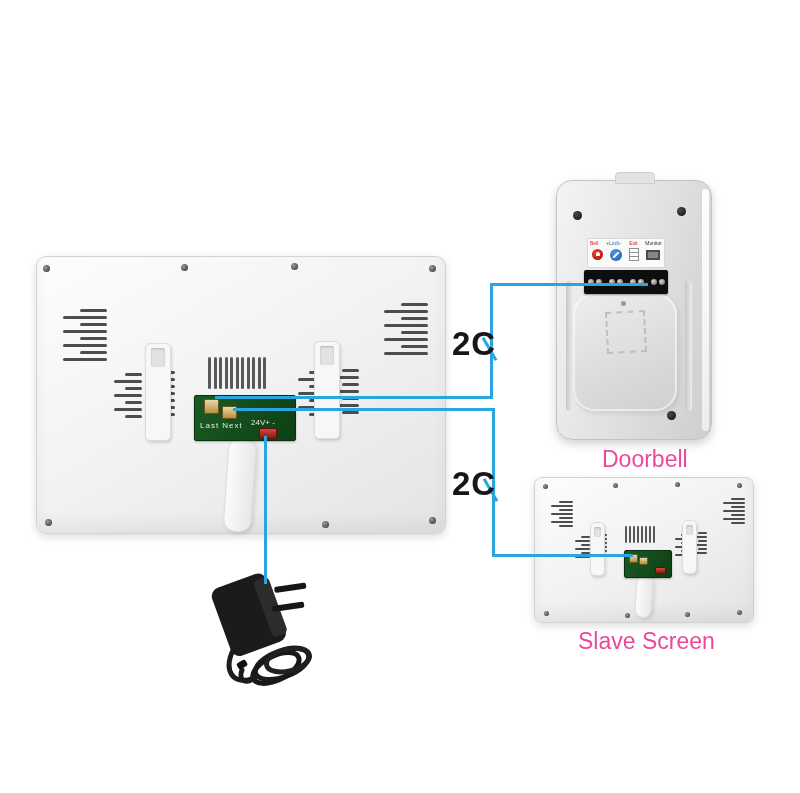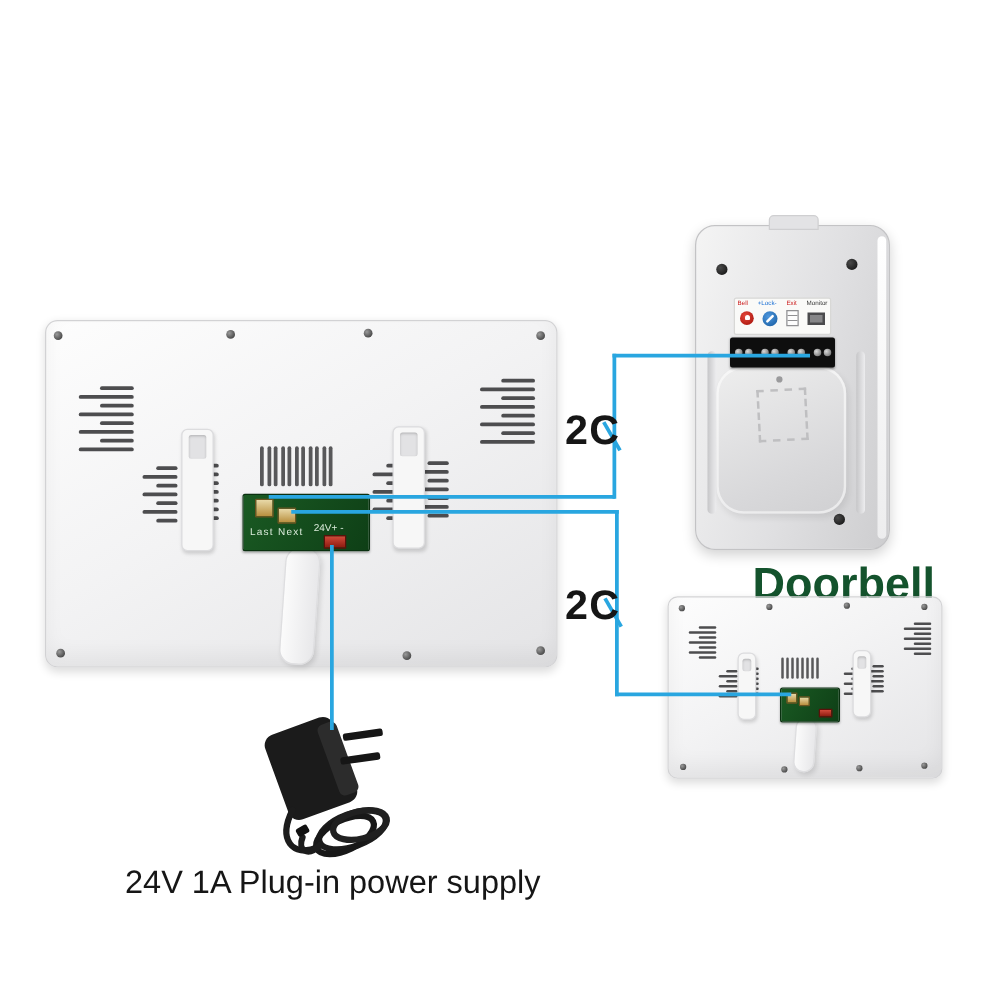--- a/index.html
+++ b/index.html
@@ -83,21 +83,21 @@
   .term{display:flex;gap:2px;}
   .term s{display:block;width:6px;height:6px;border-radius:50%;
           background:radial-gradient(circle at 35% 35%,#d8d8d8,#5c5c5c);}
 
   
   .wire{position:absolute;background:#29a6e0;}
   .tick{position:absolute;width:3px;height:26px;background:#29a6e0;transform:rotate(-30deg);}
   .wire-label{position:absolute;font-size:33px;font-weight:bold;color:#161616;letter-spacing:1px;}
 
   
-  .dev-label{position:absolute;font-size:36px;color:#14532d;font-weight:bold;}
+  .dev-label{position:absolute;font-size:23px;color:#ec4899;}
   .caption{position:absolute;left:100px;top:690px;font-size:26px;color:#161616;}
 
   
   .plug{position:absolute;left:196px;top:560px;width:150px;height:140px;}
 </style>
 </head>
 <body>
 
 <div class="canvas">
 
@@ -325,20 +325,21 @@
       </div>
 
     <div class="stand" style="left:102px;top:96px;width:15px;height:42px;"></div>
 
     <div class="pcb" style="left:89px;top:72px;width:46px;height:26px;">
       <div class="conn" style="left:4px;top:3px;width:7px;height:7px;"></div>
       <div class="conn" style="left:14px;top:6px;width:7px;height:6px;"></div>
       <div class="conn-red" style="left:30px;top:16px;width:9px;height:5px;"></div>
     </div>
   </div>
+  <div class="dev-label" style="left:578px;top:628px;">Slave Screen</div>
 
   <div class="plug">
     <svg width="150" height="140" viewBox="0 0 150 140">
       <g transform="rotate(-20 55 55)">
         <rect x="24" y="18" width="58" height="72" rx="9" fill="#1b1b1b"></rect>
         <rect x="68" y="24" width="16" height="60" rx="5" fill="#2c2c2c"></rect>
       </g>
       <rect x="78" y="27" width="32" height="6" rx="2" fill="#161616" transform="rotate(-8 78 27)"></rect>
       <rect x="76" y="46" width="32" height="6" rx="2" fill="#161616" transform="rotate(-8 76 46)"></rect>
       <path d="M38 88 C 26 112, 38 126, 58 118" fill="none" stroke="#1c1c1c" stroke-width="5" stroke-linecap="round"></path>
@@ -359,15 +360,14 @@
   <div class="wire" style="left:492px;top:554px;width:141px;height:3px;"></div>
 
   <div class="wire" style="left:264px;top:436px;width:3px;height:148px;"></div>
 
   <div class="tick" style="left:488px;top:336px;"></div>
   <div class="tick" style="left:489px;top:477px;"></div>
 
   <div class="wire-label" style="left:452px;top:325px;">2C</div>
   <div class="wire-label" style="left:452px;top:465px;">2C</div>
 
-  <div class="caption">24V 1A Plug-in power supply</div>
 
 </div>
 
 </body></html>

